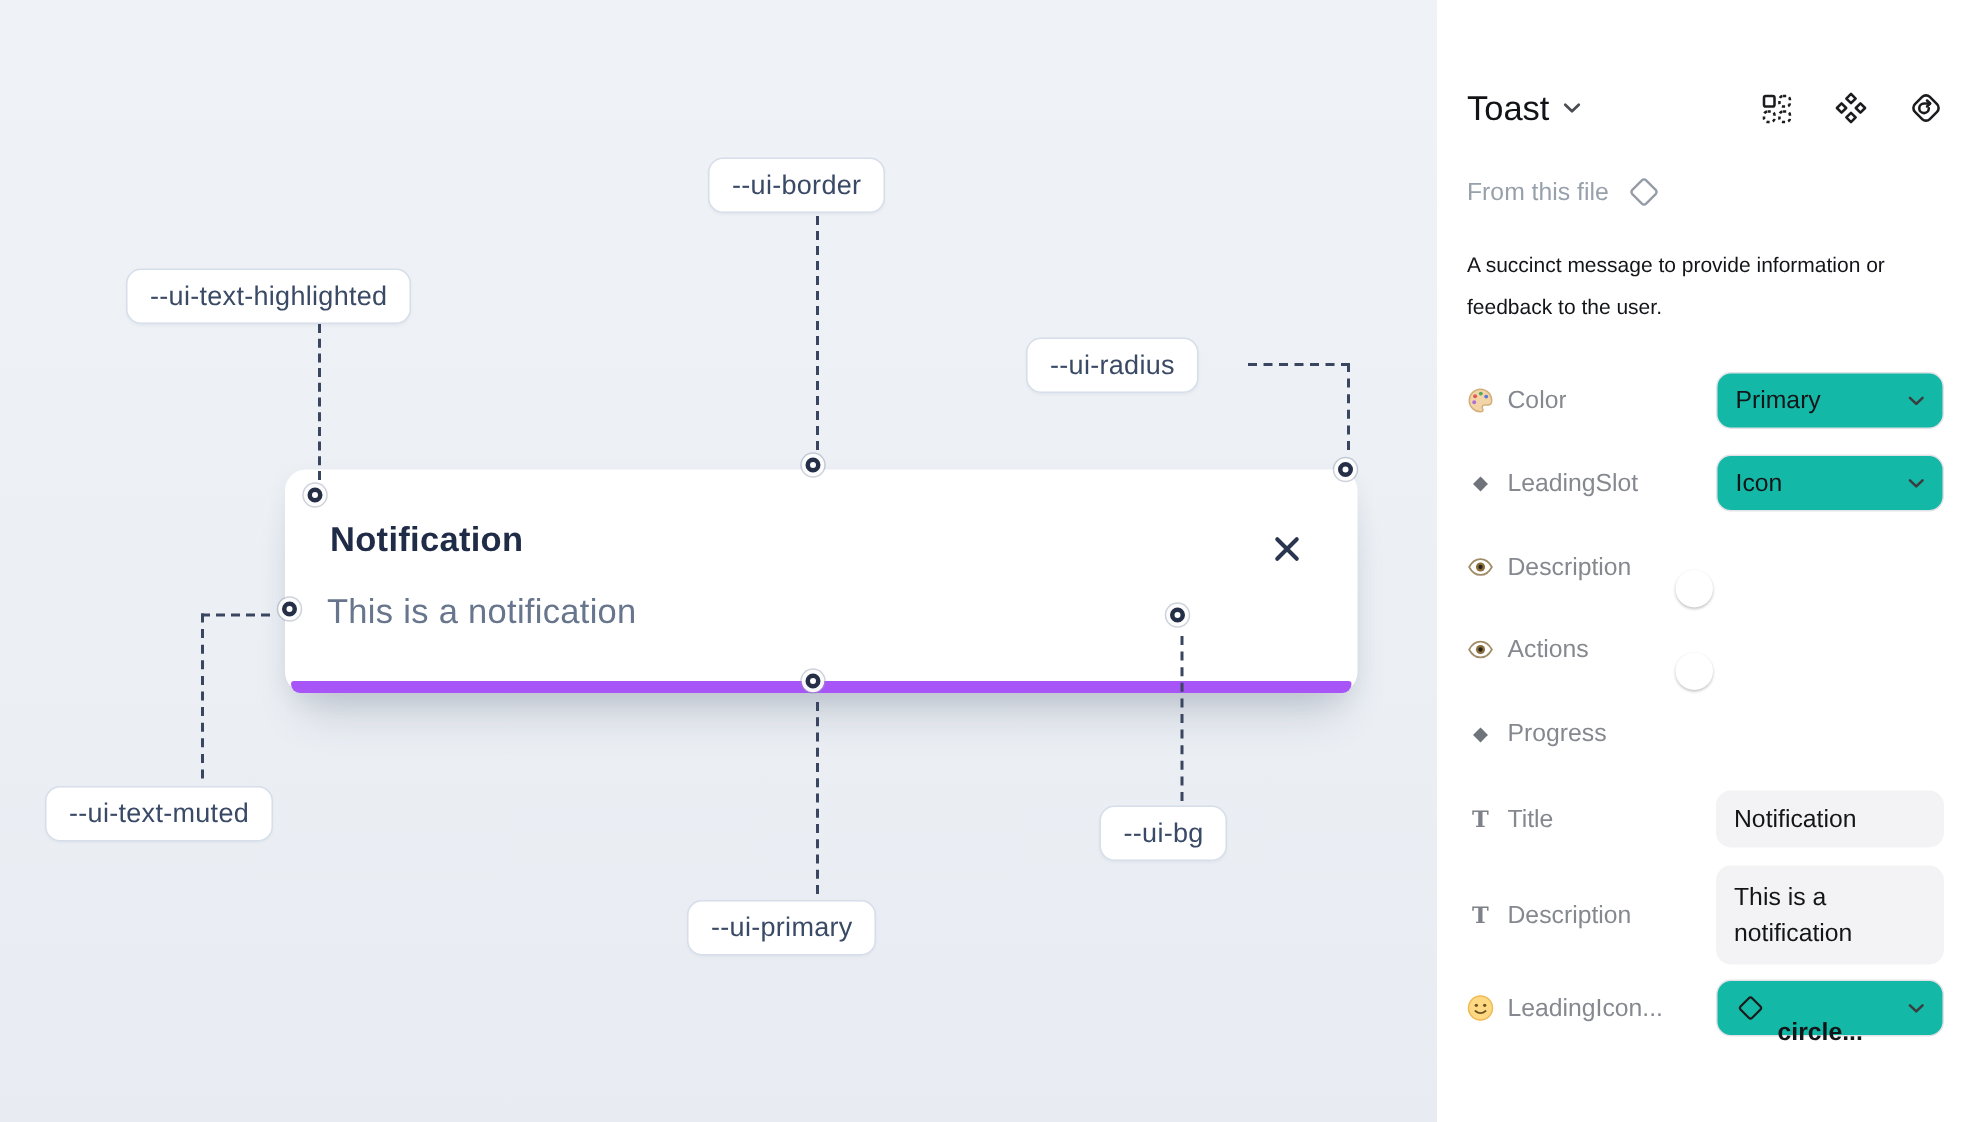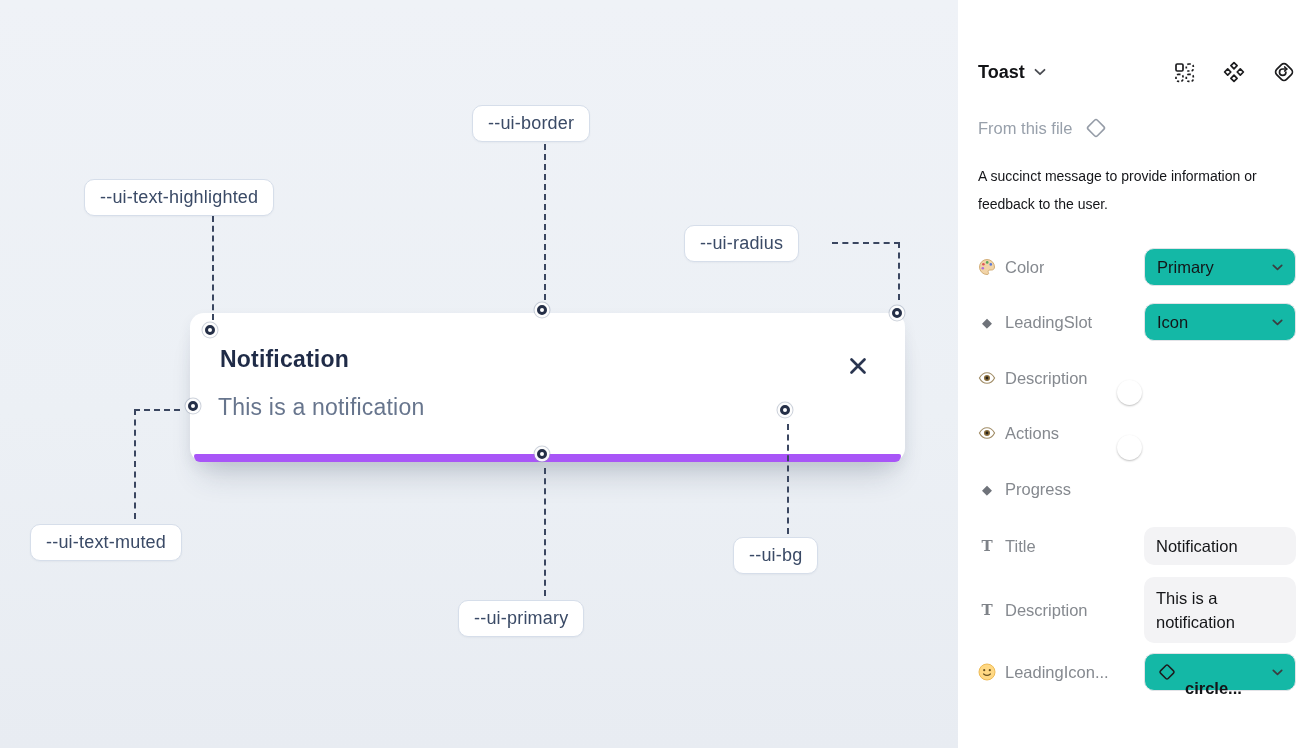--- a/index.html
+++ b/index.html
@@ -32,21 +32,21 @@
 
   .dot { position:absolute; width:10px; height:10px; background:#fff;
     border:3px solid #252f47; border-radius:50%;
     box-shadow:0 0 0 2.5px rgba(255,255,255,.95), 0 0 0 3.5px rgba(145,155,175,.45); }
 
   
   .panel { position:absolute; left:958px; top:0; width:354px; height:748px; background:#fff; }
 
   .panel-header { position:absolute; left:20px; right:16px; top:56px; height:32px;
     display:flex; align-items:center; }
-  .panel-title { font-size:18px; font-weight:700; color:#121316; }
+  .panel-title { font-size:23px; font-weight:400; color:#121316; }
   .panel-title-chevron { margin-left:9px; display:flex; align-items:center; }
   .header-icons { margin-left:auto; display:flex; align-items:center; gap:26px; }
   .hicon { width:24px; height:24px; display:flex; align-items:center; justify-content:center; cursor:pointer; }
 
   .source-row { position:absolute; left:20px; top:116px; display:flex; align-items:center; gap:12px; }
   .source-text { font-size:16.5px; color:#98a0ab; }
 
   .panel-desc { position:absolute; left:20px; top:162px; width:326px;
     font-size:14px; line-height:28px; color:#141519; }
 

